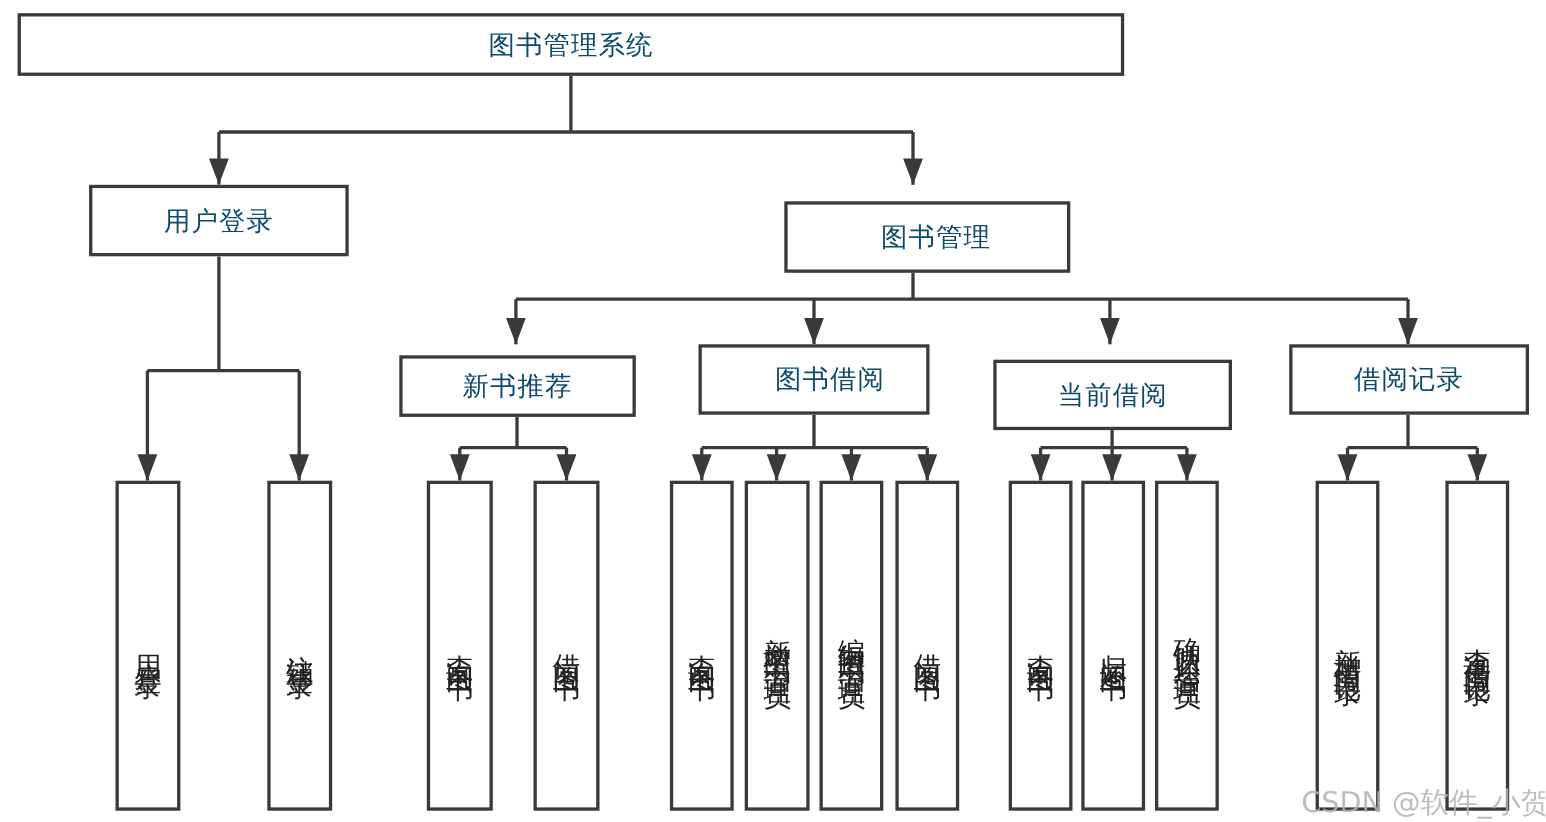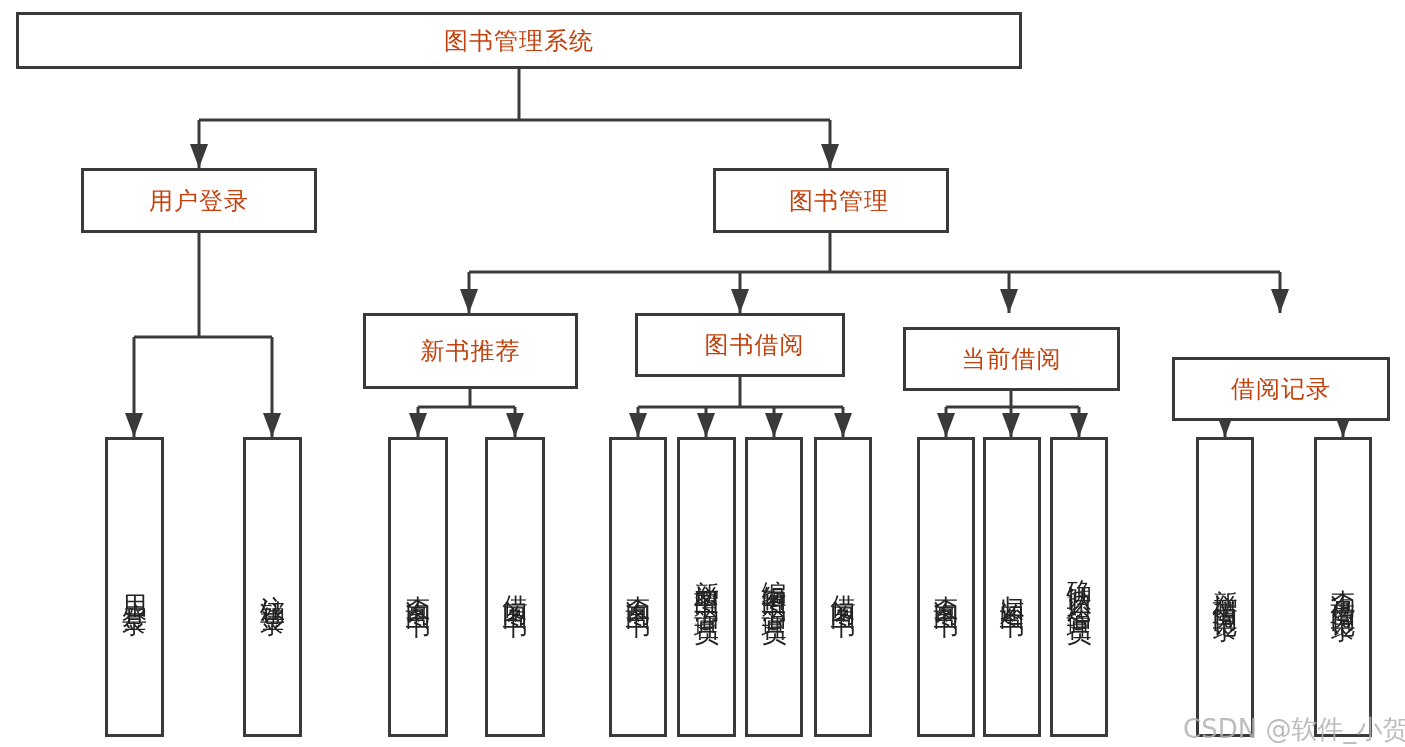--- a/index.html
+++ b/index.html
@@ -23,21 +23,21 @@
     background: #ffffff;
     border: 3px solid #3a3a3a;
     display: flex;
     align-items: center;
     justify-content: center;
     z-index: 1;
   }
   .hbox .label {
     font-size: 24px;
     letter-spacing: 1px;
-    color: #c2410c;
+    color: #0c4a6e;
     white-space: nowrap;
   }
   .vbox .label {
     writing-mode: vertical-rl;
     font-size: 25px;
     letter-spacing: 6px;
     line-height: 1;
     color: #232323;
   }
   #watermark {
@@ -106,34 +106,34 @@
     </g>
   </svg>
 
   <div class="node hbox" style="left:16px; top:12px; width:1006px; height:57px;">
     <span class="label">图书管理系统</span>
   </div>
 
   <div class="node hbox" style="left:81px; top:168px; width:236px; height:65px;">
     <span class="label">用户登录</span>
   </div>
-  <div class="node hbox" style="left:713px; top:168px; width:236px; height:65px;padding-left:16px;">
+  <div class="node hbox" style="left:713px; top:183px; width:260px; height:65px;padding-left:16px;">
     <span class="label">图书管理</span>
   </div>
 
-  <div class="node hbox" style="left:363px; top:313px; width:215px; height:76px;">
+  <div class="node hbox" style="left:363px; top:323px; width:215px; height:56px;">
     <span class="label">新书推荐</span>
   </div>
   <div class="node hbox" style="left:635px; top:313px; width:210px; height:64px;padding-left:29px;">
     <span class="label">图书借阅</span>
   </div>
   <div class="node hbox" style="left:903px; top:327px; width:217px; height:64px;">
     <span class="label">当前借阅</span>
   </div>
-  <div class="node hbox" style="left:1172px; top:313px; width:218px; height:64px;margin-top:44px;">
+  <div class="node hbox" style="left:1172px; top:313px; width:218px; height:64px;">
     <span class="label">借阅记录</span>
   </div>
 
   <div class="node vbox" style="left:105px; top:437px; width:59px; height:300px;">
     <span class="label">用户登录</span>
   </div>
   <div class="node vbox" style="left:243px; top:437px; width:59px; height:300px;">
     <span class="label">注销登录</span>
   </div>
 

